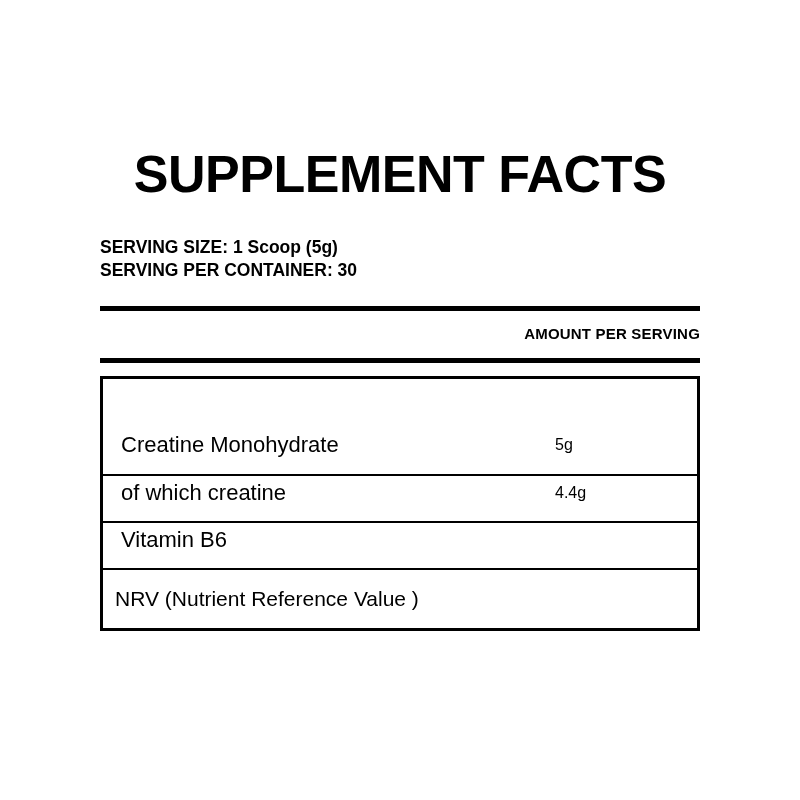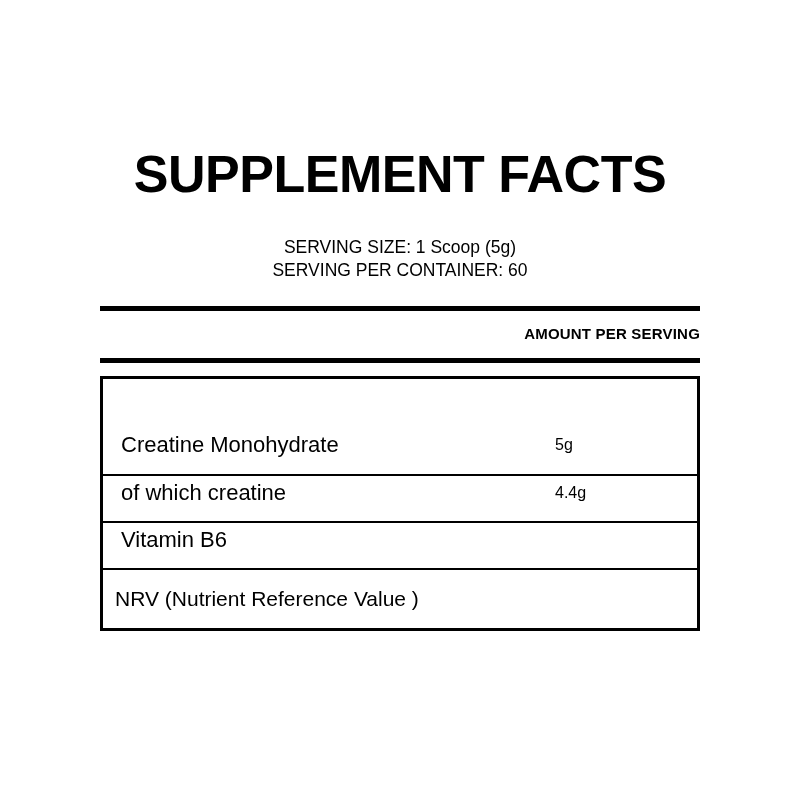--- a/index.html
+++ b/index.html
@@ -33,24 +33,23 @@
     font-family: "Liberation Sans", sans-serif;
   }
   .serving-block {
     position: absolute;
     top: 236px;
     left: 100px;
     width: 600px;
   }
   .serving-line {
     font-size: 17.5px;
-    font-weight: 400;
+    font-weight: 700;
     line-height: 1.33;
     letter-spacing: 0px;
-    text-align: center;
   }
   .rule {
     position: absolute;
     left: 100px;
     width: 600px;
     background: #000000;
   }
   .rule-top {
     top: 306px;
     height: 5px;
@@ -125,21 +124,21 @@
 </style>
 </head>
 <body>
 
 <div class="panel">
 
   <div class="title">SUPPLEMENT FACTS</div>
 
   <div class="serving-block">
     <div class="serving-line">SERVING SIZE: 1 Scoop (5g)</div>
-    <div class="serving-line">SERVING PER CONTAINER: 60</div>
+    <div class="serving-line">SERVING PER CONTAINER: 30</div>
   </div>
 
   <div class="rule rule-top"></div>
   <div class="amount-head">AMOUNT PER SERVING</div>
   <div class="rule rule-bottom"></div>
 
   <div class="facts-table">
 
     <div class="spacer-row"></div>
 

